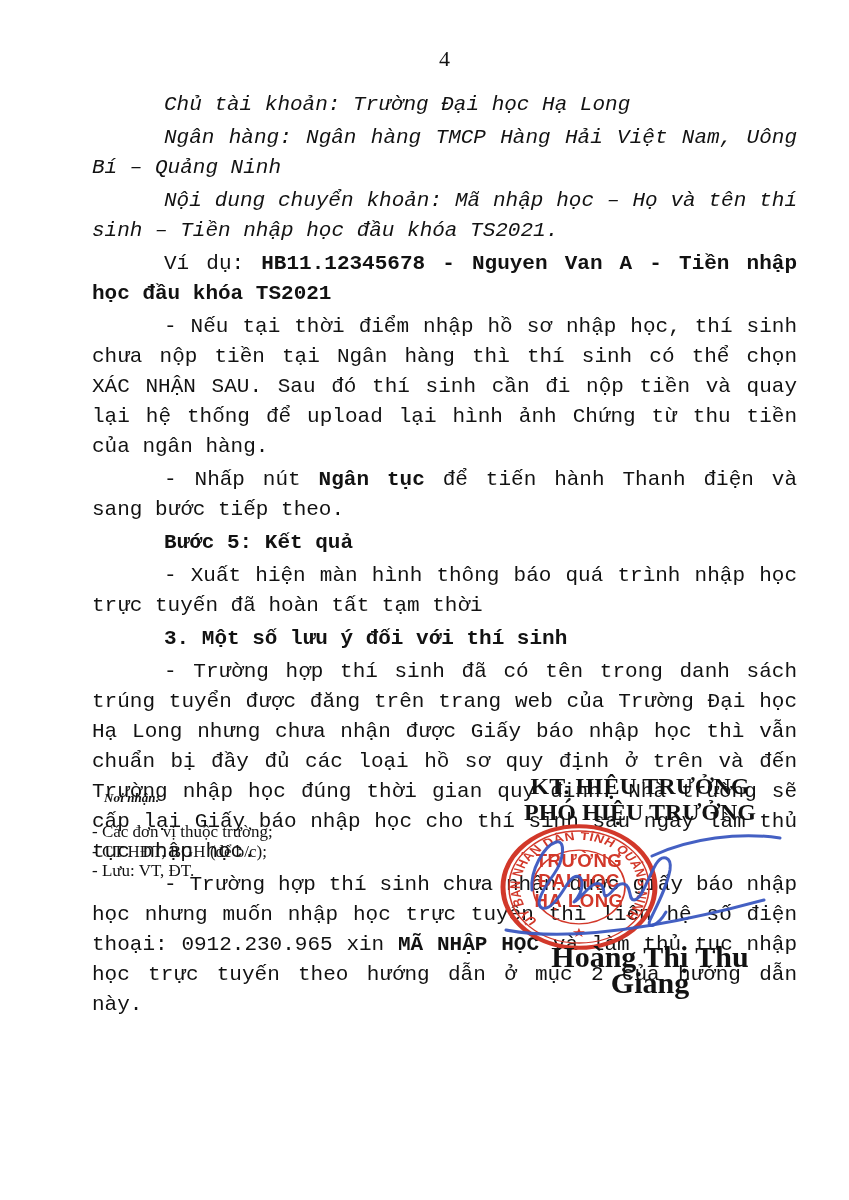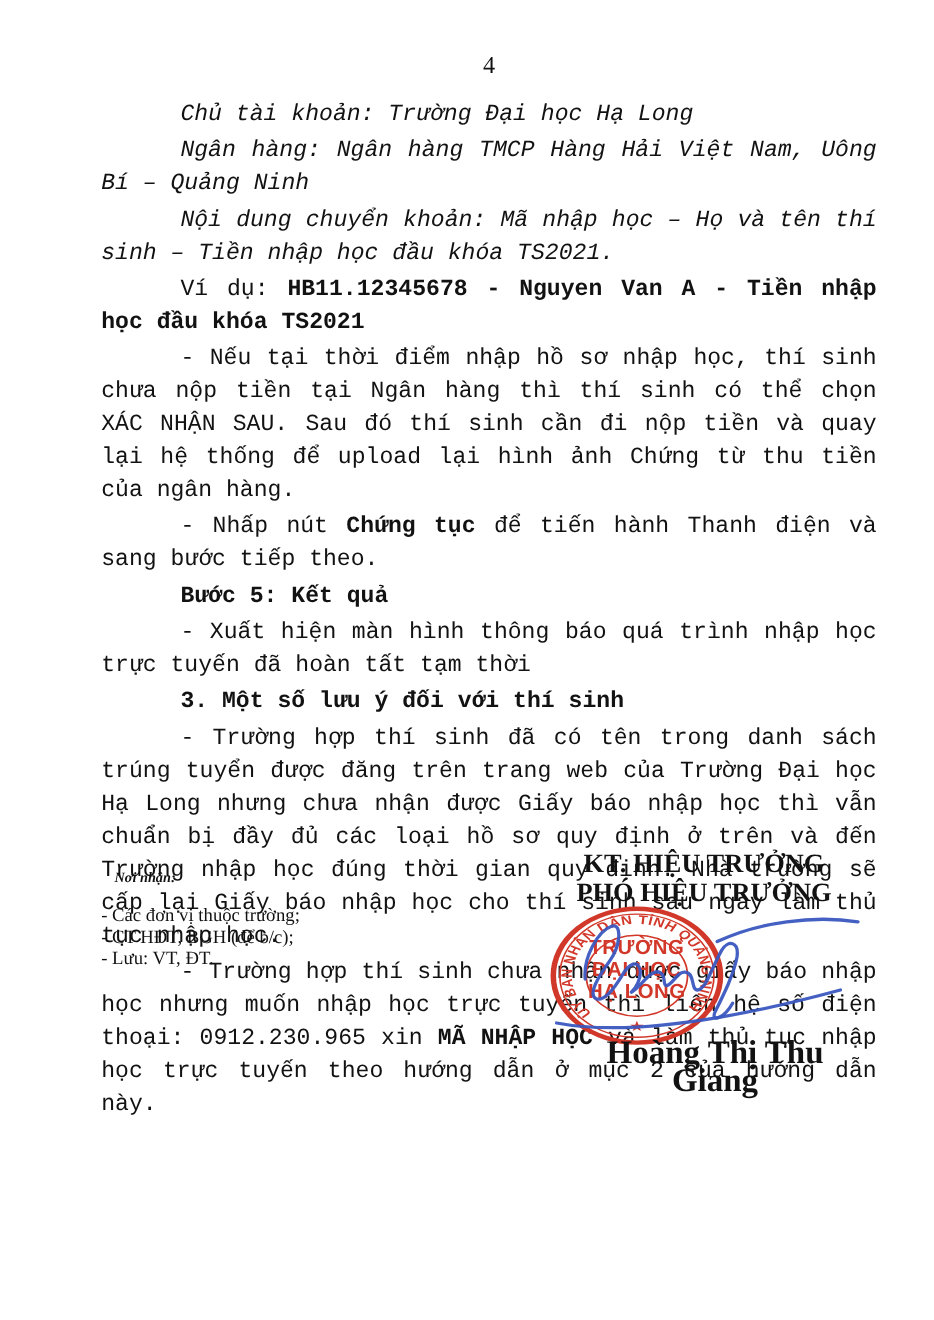--- a/index.html
+++ b/index.html
@@ -72,21 +72,21 @@
 <div class="page">
 
   <div class="pagenum">4</div>
 
   <div class="doc-body">
       <p class="italic-para"><span>Chủ tài khoản: Trường Đại học Hạ Long</span></p>
       <p class="italic-para"><span>Ngân hàng: Ngân hàng TMCP Hàng Hải Việt Nam, Uông Bí – Quảng Ninh</span></p>
       <p class="italic-para"><span>Nội dung chuyển khoản: Mã nhập học – Họ và tên thí sinh – Tiền nhập học đầu khóa TS2021.</span></p>
       <p class="para"><span>Ví dụ: </span><span class="b">HB11.12345678 - Nguyen Van A - Tiền nhập học đầu khóa TS2021</span></p>
       <p class="para"><span>- Nếu tại thời điểm nhập hồ sơ nhập học, thí sinh chưa nộp tiền tại Ngân hàng thì thí sinh có thể chọn XÁC NHẬN SAU. Sau đó thí sinh cần đi nộp tiền và quay lại hệ thống để upload lại hình ảnh Chứng từ thu tiền của ngân hàng.</span></p>
-      <p class="para"><span>- Nhấp nút </span><span class="b">Chứng tục</span><span> để tiến hành Thanh điện và sang bước tiếp theo.</span></p>
+      <p class="para"><span>- Nhấp nút </span><span class="b">Ngân tục</span><span> để tiến hành Thanh điện và sang bước tiếp theo.</span></p>
       <p class="heading"><span>Bước 5: Kết quả</span></p>
       <p class="para"><span>- Xuất hiện màn hình thông báo quá trình nhập học trực tuyến đã hoàn tất tạm thời</span></p>
       <p class="heading"><span>3. Một số lưu ý đối với thí sinh</span></p>
       <p class="para"><span>- Trường hợp thí sinh đã có tên trong danh sách trúng tuyển được đăng trên trang web của Trường Đại học Hạ Long nhưng chưa nhận được Giấy báo nhập học thì vẫn chuẩn bị đầy đủ các loại hồ sơ quy định ở trên và đến Trường nhập học đúng thời gian quy định. Nhà trường sẽ cấp lại Giấy báo nhập học cho thí sinh sau ngày làm thủ tục nhập học.</span></p>
       <p class="para"><span>- Trường hợp thí sinh chưa nhận được giấy báo nhập học nhưng muốn nhập học trực tuyến thì liên hệ số điện thoại: 0912.230.965 xin </span><span class="b">MÃ NHẬP HỌC</span><span> và làm thủ tục nhập học trực tuyến theo hướng dẫn ở mục 2 của hướng dẫn này.</span></p>
     </div>
 
   <div class="recipients">
     <p class="label">Nơi nhận:</p>
     <p class="item">- Các đơn vị thuộc trường;</p>

